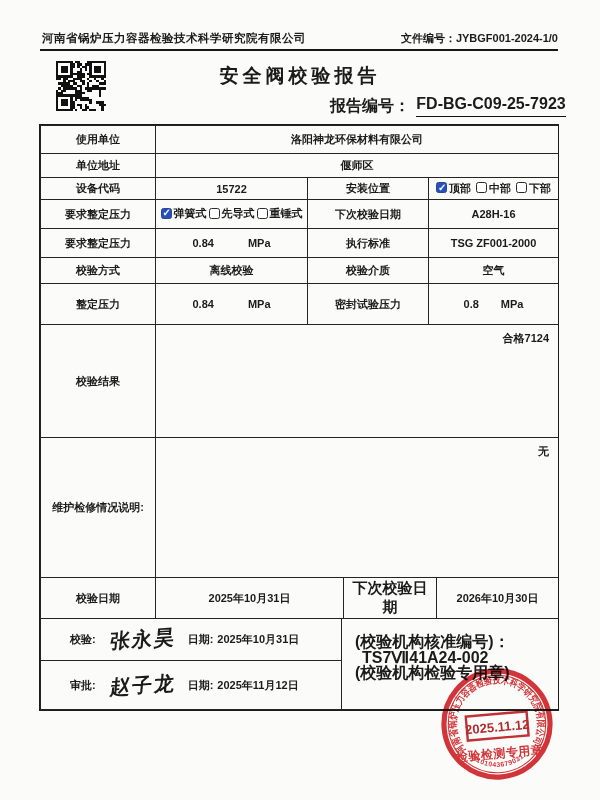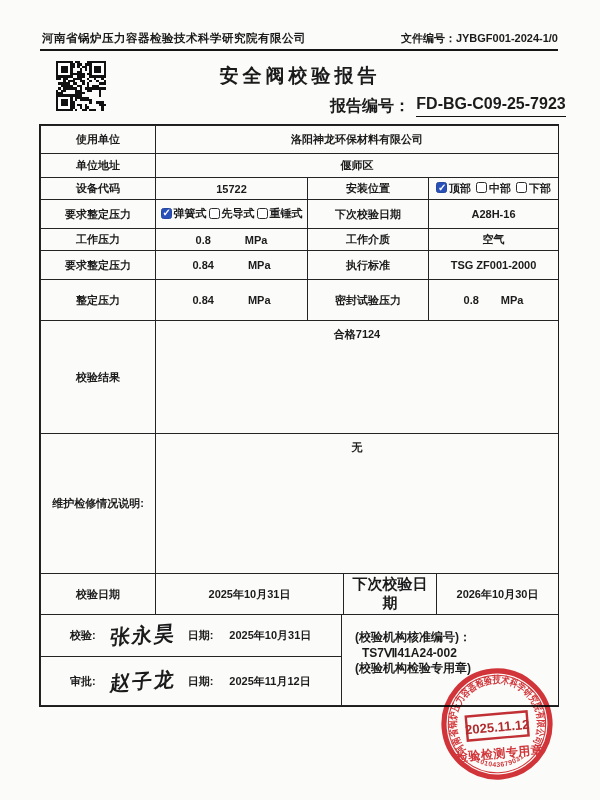--- a/index.html
+++ b/index.html
@@ -20,38 +20,38 @@
   .repno .line{display:inline-block;width:150px;text-align:center;border-bottom:1.6px solid #111;
                padding-bottom:3px;margin-left:6px}
 
   
   .grid-wrap{position:absolute;left:40px;top:125px;width:518px}
   table{border-collapse:collapse;table-layout:fixed;width:518px}
   .tB,.tC{margin-top:-1px}
   td{border:1px solid #242424;font-size:11px;text-align:center;vertical-align:middle;
      padding:1px 3px;overflow:hidden}
   .grid-wrap{outline:1px solid #1c1c1c}
-  .cell-top{text-align:center;vertical-align:top;padding:6px 9px}
+  .cell-top{text-align:right;vertical-align:top;padding:6px 9px}
   .unit{margin-left:34px}
   .unit-sm{margin-left:22px}
 
   
   .opt{display:inline-flex;align-items:center;gap:2px;margin:0 1px;white-space:nowrap}
   .cb{width:11px;height:11px;border:1.3px solid #2a2a2a;border-radius:2.5px;display:inline-block;
       background:#fff;position:relative;flex:0 0 auto}
   .cb.on{background:#2950b8;border-color:#24479f}
   .cb.on::after{content:"\2713";position:absolute;left:1px;top:-2.5px;color:#fff;font-size:10px;font-weight:900}
   .optwrap{line-height:14px}
 
   
   .signrow{display:flex;align-items:center;padding-left:26px;font-size:11px;text-align:left}
   .sig{font-size:20px;display:inline-block;white-space:nowrap;transform:rotate(-4deg) skewX(-9deg);
        margin:0 12px 0 14px;letter-spacing:2px}
-  .dlbl{margin-right:16px}
-  .org{font-size:12px;line-height:15.5px;text-align:left;padding:15px 4px 8px 13px;vertical-align:top}
+  .dlbl{margin-right:4px}
+  .org{font-size:16px;line-height:15.5px;text-align:left;padding:15px 4px 8px 13px;vertical-align:top}
   .org .l2{padding-left:7px}
 
   
   .stamp{position:absolute;left:437px;top:664px;transform:rotate(-5deg);
          mix-blend-mode:multiply;opacity:.93;z-index:5;pointer-events:none}
   .stxt{fill:#d2262b;font-weight:700;font-family:"Liberation Sans",sans-serif}
   .sdate{fill:#b01b1e}
 </style>
 </head>
 <body>
@@ -269,31 +269,31 @@
                 <span class="cb"></span>
                 <span>先导式</span>
               </span><span class="opt">
                 <span class="cb"></span>
                 <span>重锤式</span>
               </span>
         </td>
         <td>下次校验日期</td>
         <td>A28H-16</td>
       </tr>
-      <tr style="height:22px">
-        <td>工作压力</td>
-        <td><span>0.8</span><span class="unit">MPa</span></td>
-        <td>工作介质</td>
-        <td>空气</td>
-      </tr>
       <tr style="height:29px">
         <td>要求整定压力</td>
         <td><span>0.84</span><span class="unit">MPa</span></td>
         <td>执行标准</td>
         <td>TSG ZF001-2000</td>
+      </tr>
+      <tr style="height:26px">
+        <td>校验方式</td>
+        <td>离线校验</td>
+        <td>校验介质</td>
+        <td>空气</td>
       </tr>
       <tr style="height:41px">
         <td>整定压力</td>
         <td><span>0.84</span><span class="unit">MPa</span></td>
         <td>密封试验压力</td>
         <td><span>0.8</span><span class="unit-sm">MPa</span></td>
       </tr>
       <tr style="height:113px">
         <td>校验结果</td>
         <td colspan="3" class="cell-top">合格7124</td>

